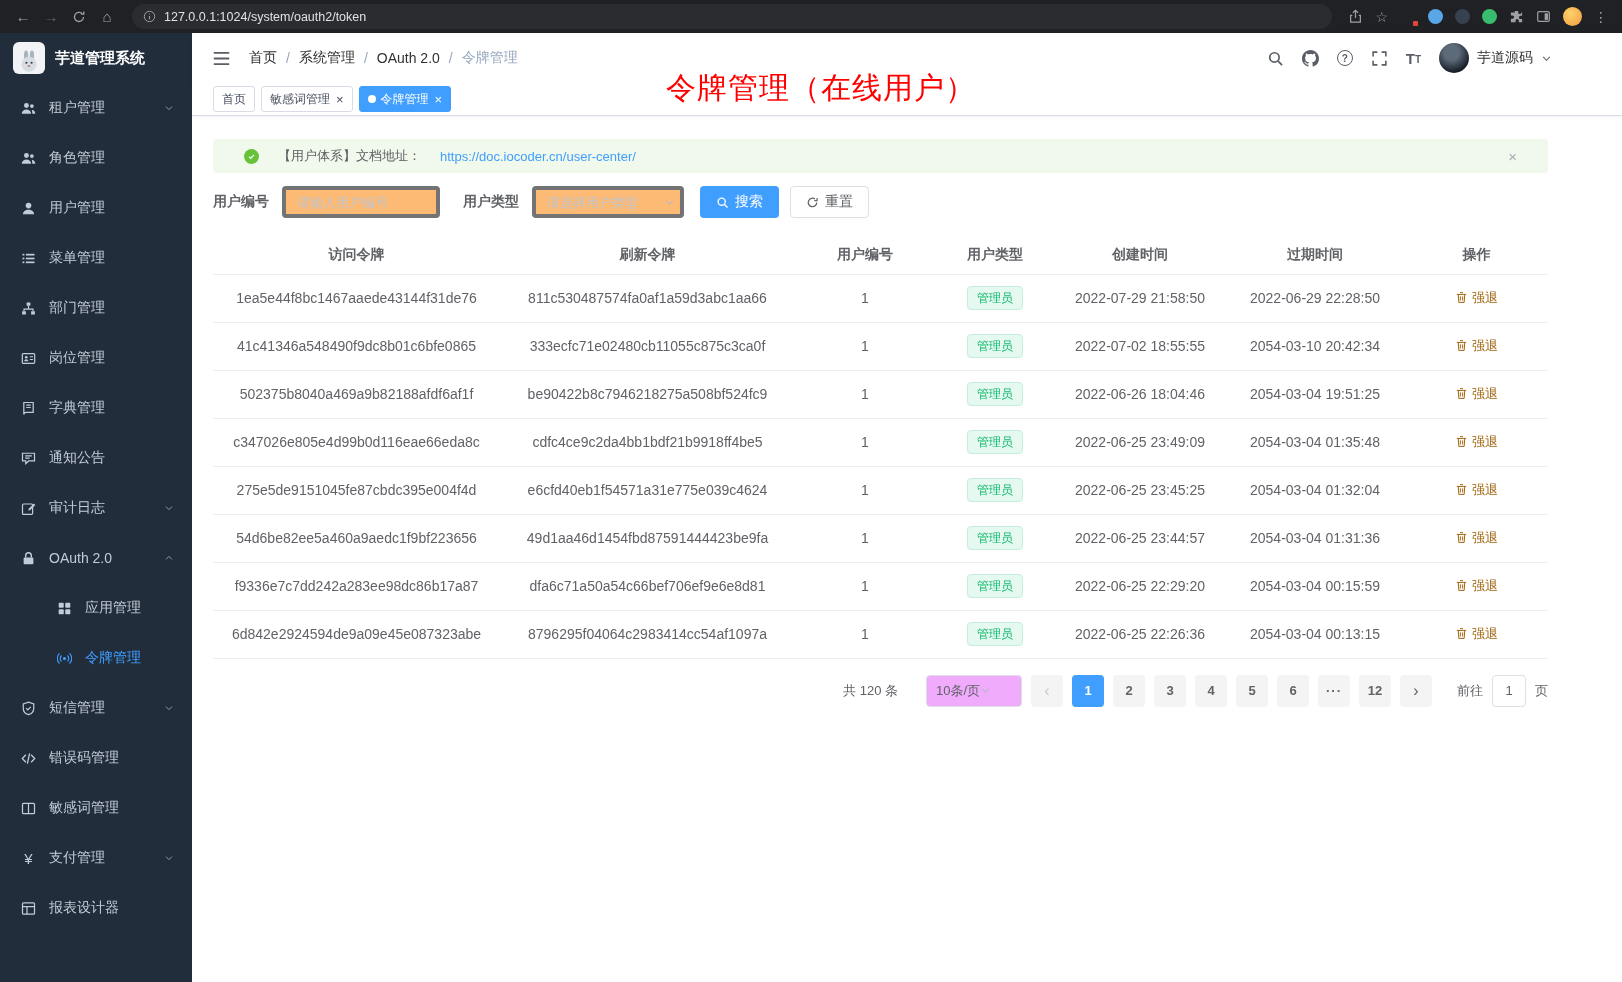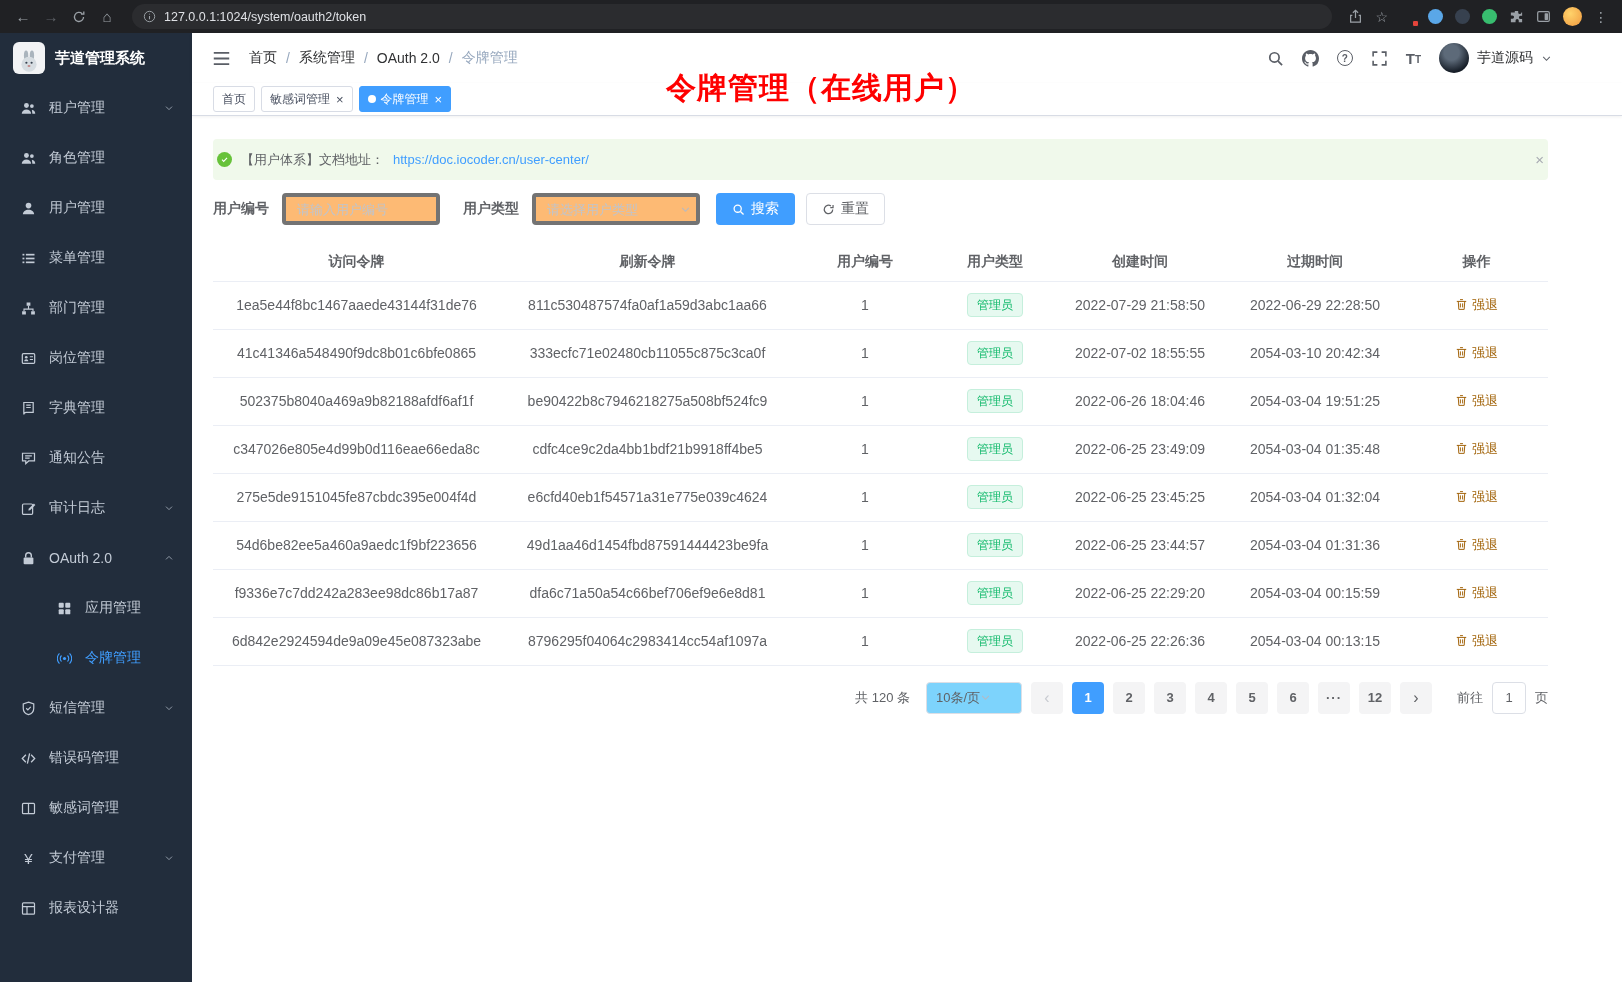--- a/index.html
+++ b/index.html
@@ -58,63 +58,63 @@
 .username{font-size:14px;color:#303133;white-space:nowrap}
 .user-caret{width:11px;height:11px;color:#5a5e66}
 
 .tags{height:33px;border-bottom:1px solid #d8dce5;box-shadow:0 1px 3px rgba(0,0,0,.06);display:flex;align-items:center;gap:6px;padding:0 20px 0 21px;background:#fff}
 .tab{height:26px;display:inline-flex;align-items:center;gap:5px;padding:0 8px;border:1px solid #d8dce5;border-radius:3px;background:#fff;color:#495060;font-size:12px;cursor:pointer;white-space:nowrap}
 .tab.active{background:#409eff;border-color:#409eff;color:#fff}
 .tab .dot{width:8px;height:8px;border-radius:50%;background:#fff}
 .tab .x{font-size:13px;line-height:1;margin-left:1px}
 
 .content{flex:1;padding:23px 74px 0 21px}
-.alert{height:41px;background:#f0f9eb;border-radius:4px;display:flex;align-items:center;gap:9px;padding:0 4px}
+.alert{height:34px;background:#f0f9eb;border-radius:4px;display:flex;align-items:center;gap:19px;padding:0 31px}
 .alert-check{width:15px;height:15px;border-radius:50%;background:#67c23a;display:flex;align-items:center;justify-content:center;flex-shrink:0}
 .alert-check svg{width:9px;height:9px;color:#fff}
 .alert-text{font-size:13px;color:#606266}
 .alert-link{font-size:13px;color:#409eff;text-decoration:none;cursor:pointer}
 .alert-close{margin-left:auto;color:#a8abb2;font-size:15px;cursor:pointer}
 
 .filter{margin-top:13px;display:flex;align-items:center;font-size:14px}
 .f-label{font-weight:700;color:#606266;margin-right:13px;white-space:nowrap}
 .f-input{width:158px;height:32px;border:4px solid #737373;border-radius:4px;padding:0 11px;font-size:13px;color:#606266;background:#fdba74;outline:none}
 .f-input::placeholder{color:#bfc4cc}
 .f-gap{width:23px}
-.f-select{position:relative;width:168px}
+.f-select{position:relative;width:152px}
 .f-select .f-input{width:100%;padding-right:26px;cursor:pointer}
 .sel-caret{position:absolute;right:9px;top:11px;width:11px;height:11px;color:#b4bac4;pointer-events:none}
 .btn{height:32px;border-radius:4px;font-size:14px;display:inline-flex;align-items:center;gap:6px;padding:0 15px;cursor:pointer;border:1px solid transparent;font-family:inherit}
 .btn-icon{width:13px;height:13px}
 .btn-primary{background:#409eff;color:#fff;margin-left:16px}
 .btn-plain{background:#fff;border-color:#dcdfe6;color:#606266;margin-left:11px}
 
 .table-wrap{margin-top:18px}
 table{width:100%;border-collapse:collapse;table-layout:fixed;font-size:14px}
 th{height:38px;color:#606266;font-weight:700;border-bottom:1px solid #ebeef5;text-align:center;white-space:nowrap}
 td{height:48px;color:#606266;border-bottom:1px solid #ebeef5;text-align:center;white-space:nowrap;overflow:hidden;text-overflow:ellipsis}
 .tag{display:inline-block;height:24px;line-height:22px;padding:0 9px;border-radius:4px;font-size:12px;background:#e6f9f0;border:1px solid #c5efdc;color:#0fb96a}
 .action{color:#a16207;font-size:13px;display:inline-flex;align-items:center;gap:4px;cursor:pointer}
 .a-icon{width:13px;height:13px}
 
 .pager{margin-top:16px;display:flex;align-items:center;justify-content:flex-end;gap:9px;font-size:13px;color:#606266}
-.total{margin-right:7px;white-space:nowrap}
-.psize{width:96px;height:32px;border:1px solid #dcdfe6;border-radius:4px;display:flex;align-items:center;padding:0 9px;cursor:pointer;background:#7dd3fc}
+.total{margin-right:19px;white-space:nowrap}
+.psize{width:96px;height:32px;border:1px solid #dcdfe6;border-radius:4px;display:flex;align-items:center;padding:0 9px;cursor:pointer;background:#f0abfc}
 .psize .sel-caret2{width:11px;height:11px;color:#b4bac4}
 .plist{display:flex;align-items:center;gap:9px}
 .pbtn{min-width:32px;height:32px;padding:0 4px;background:#f4f4f5;border-radius:4px;display:flex;align-items:center;justify-content:center;color:#606266;font-weight:600;font-size:13px;cursor:pointer}
 .pbtn.arrow{font-size:16px;font-weight:400}
 .pbtn.disabled{color:#c8cbd1;cursor:default}
 .pbtn.active{background:#409eff;color:#fff}
 .pbtn.more{letter-spacing:1px;color:#606266}
 .goto-label{margin-left:16px;white-space:nowrap}
 .goto-input{width:34px;height:32px;border:1px solid #dcdfe6;border-radius:4px;text-align:center;font-size:13px;color:#606266;outline:none}
 .goto-unit{white-space:nowrap}
 
-.annotation{position:absolute;left:666px;top:68px;font-size:30px;font-weight:700;color:#fe0000;letter-spacing:1px;pointer-events:none;white-space:nowrap}
+.annotation{position:absolute;left:666px;top:68px;font-size:30px;font-weight:400;color:#fe0000;letter-spacing:1px;pointer-events:none;white-space:nowrap}
 .symbols{position:absolute;width:0;height:0;overflow:hidden}
 </style>
 </head>
 <body>
 
 <svg class="symbols" aria-hidden="true">
   <symbol id="i-user" viewBox="0 0 16 16">
       <circle cx="8" cy="4.9" r="3" fill="currentColor"></circle>
       <path d="M2 14.2c0-3.2 2.7-5 6-5s6 1.8 6 5z" fill="currentColor"></path>
     </symbol>

